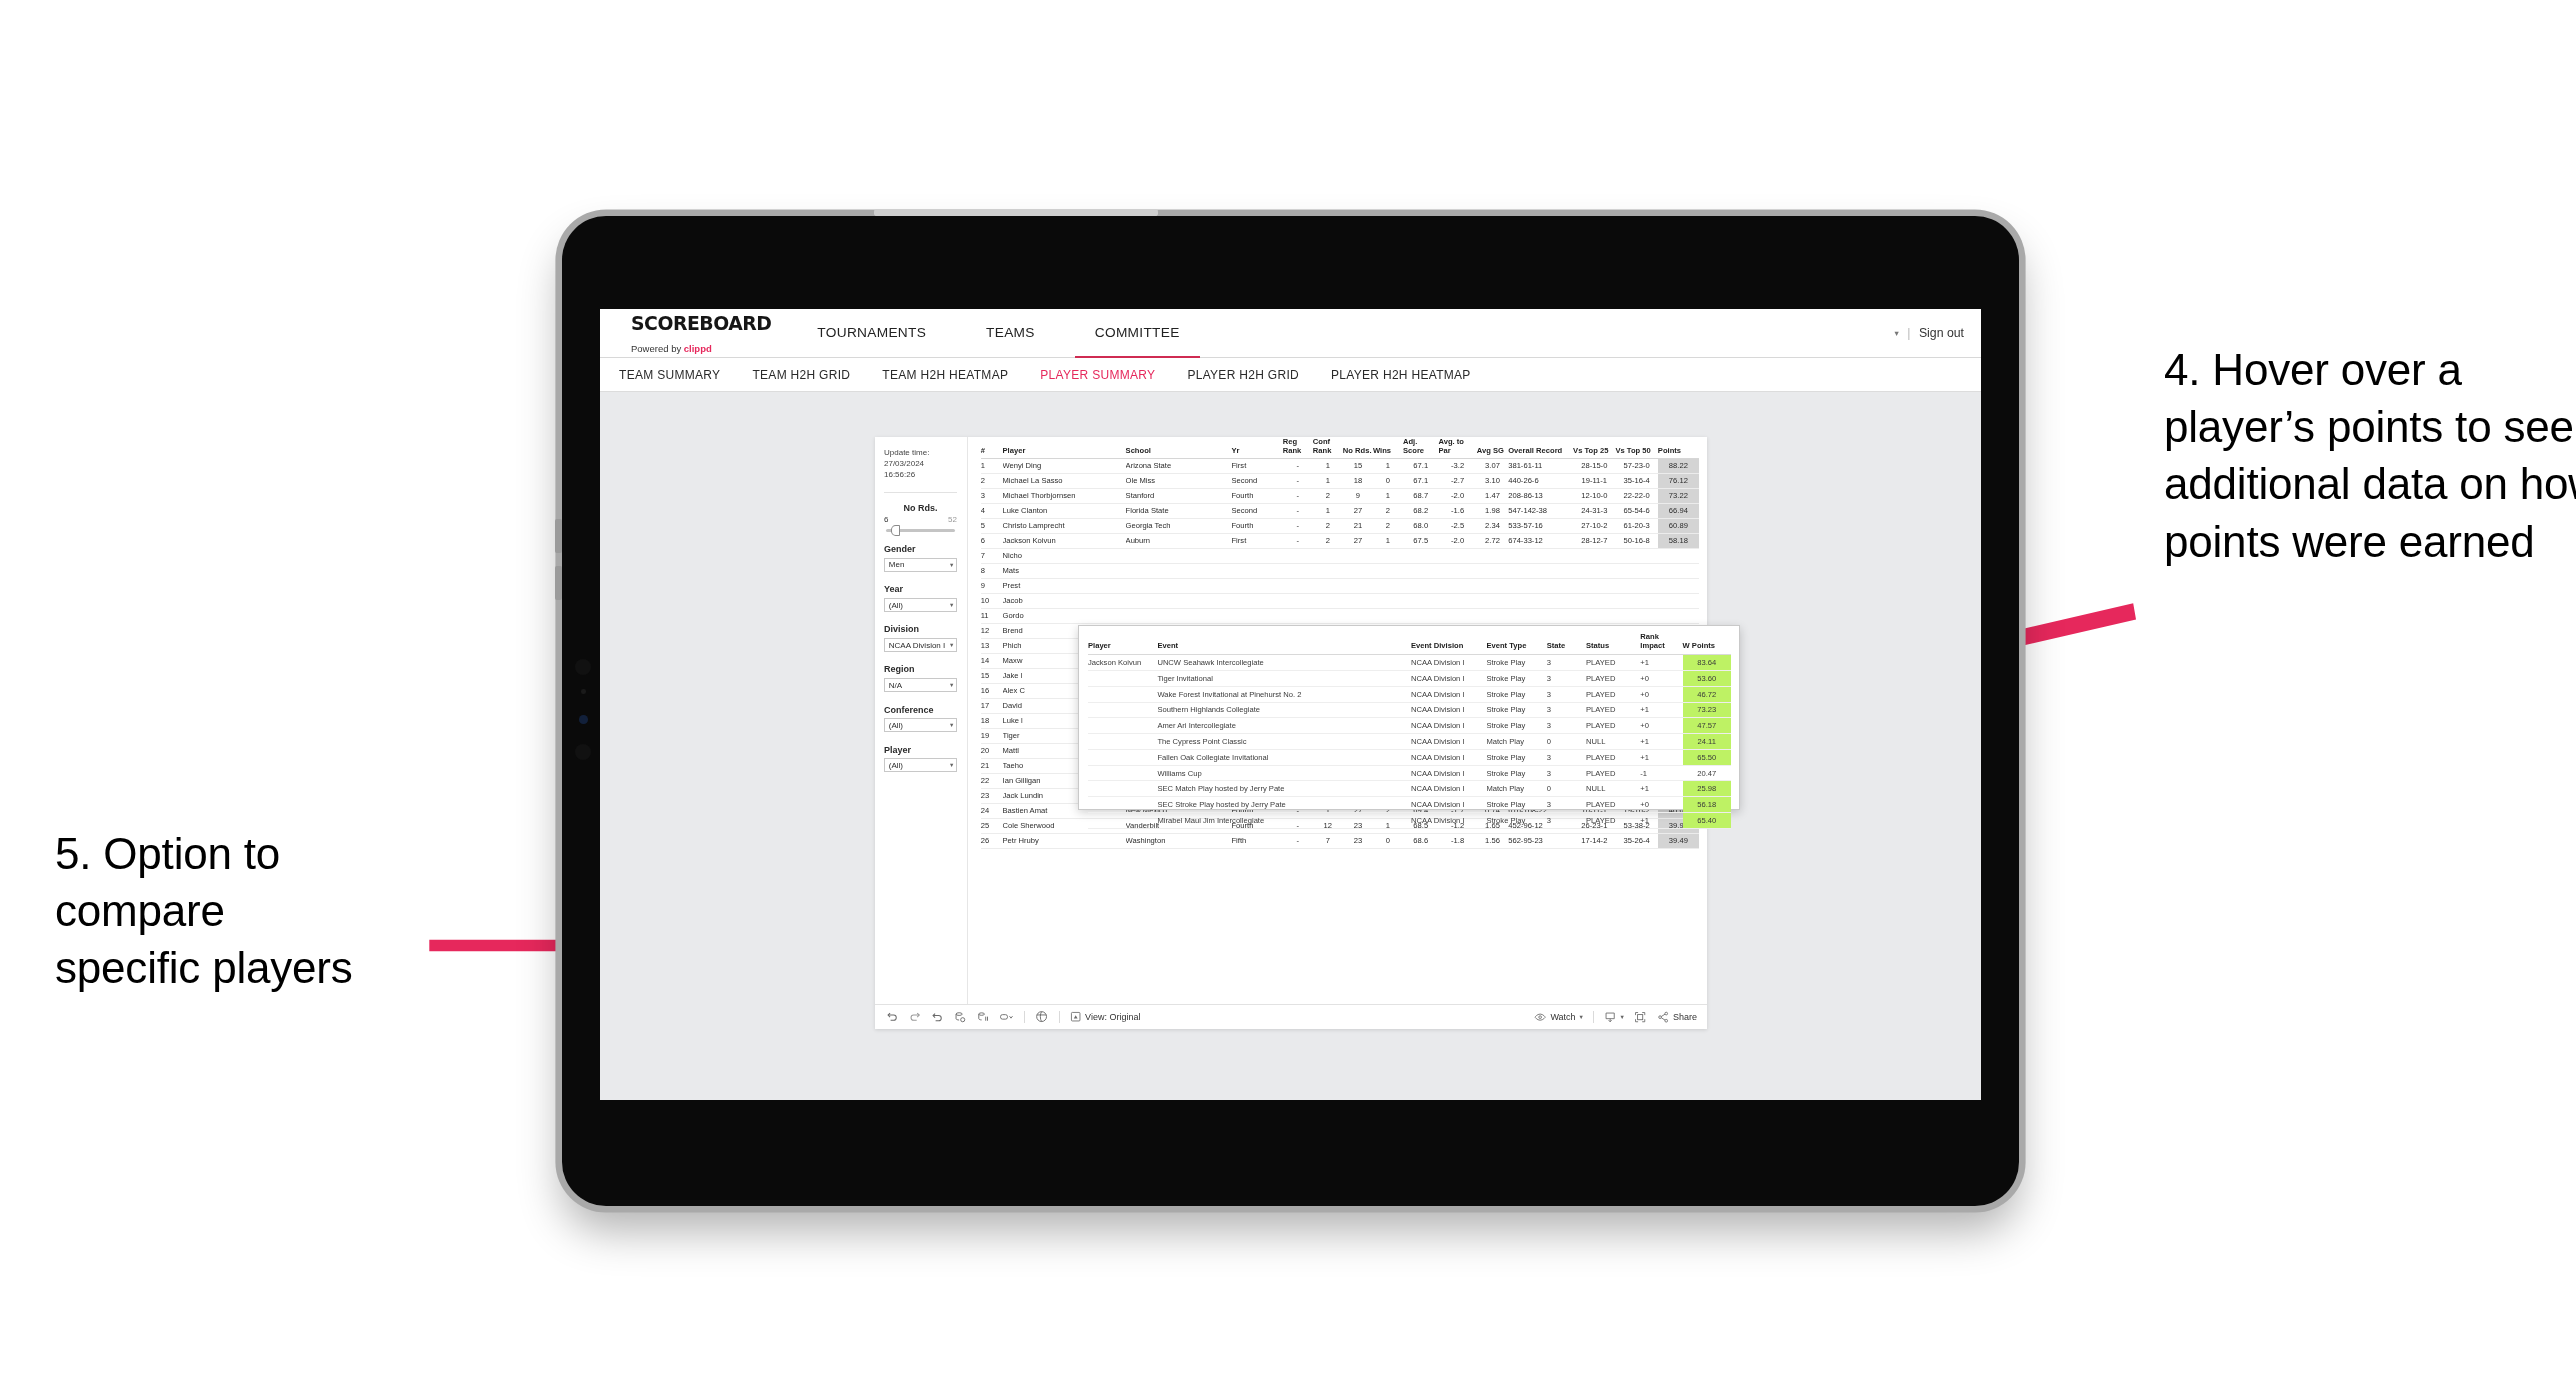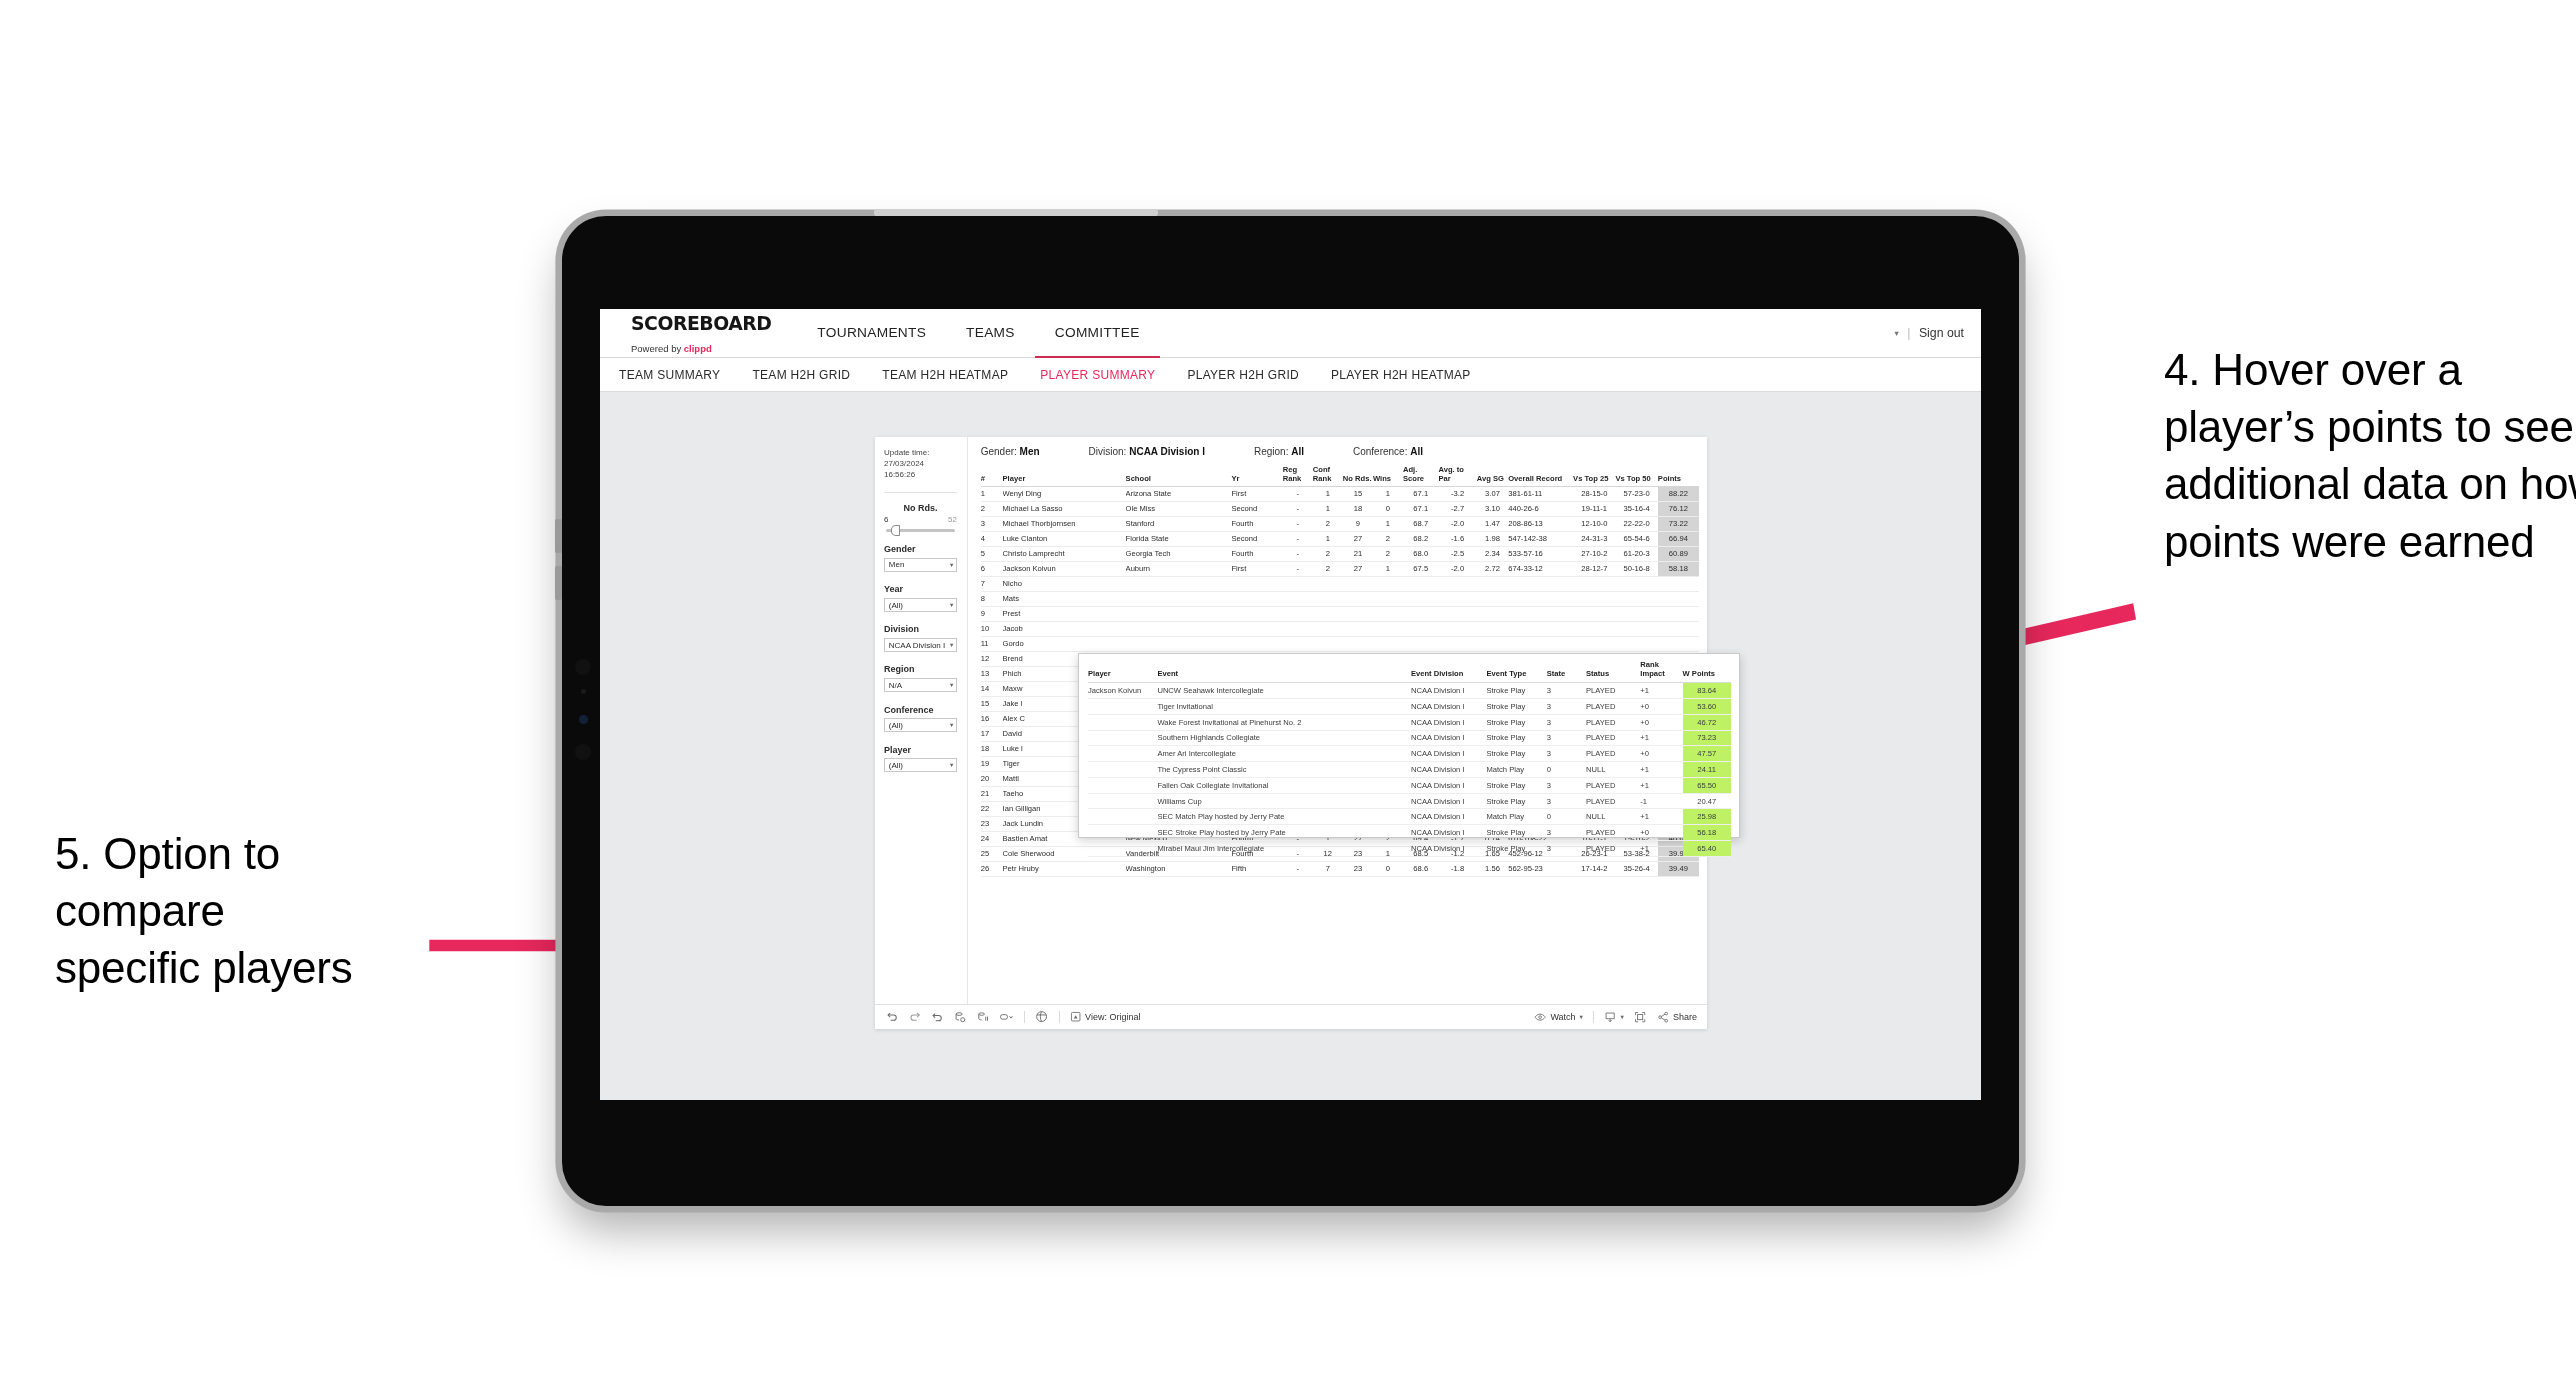--- a/index.html
+++ b/index.html
@@ -63,21 +63,21 @@
   .brand-title {
     font-family: "DejaVu Sans", sans-serif;
     font-weight: 700; font-size: 20px; letter-spacing: -0.5px;
     color: #161616; line-height: 1;
     transform: scaleX(0.94);
     transform-origin: left center;
   }
   .brand-sub { font-size: 9.5px; color: #333; margin-top: 11px; line-height: 1; }
   .brand-sub .clippd { color: #e6285c; font-weight: 700; }
 
-  .topnav { display: flex; align-items: stretch; }
+  .topnav { display: flex; align-items: stretch; gap: 20px; }
   .topnav-item {
     display: flex; align-items: center; padding: 0 20px;
     font-size: 13.7px; color: #222; letter-spacing: 0.3px;
     border-bottom: 2.8px solid transparent; margin-bottom: -0.9px;
     cursor: pointer;
   }
   .topnav-item.active { border-bottom-color: #cf2b52; }
 
   .header-right {
     margin-left: auto; display: flex; align-items: center;
@@ -323,38 +323,20 @@
                 <div class="flt-title">Player</div>
                 <div class="flt-select">
                   <span>(All)</span>
                   <span class="flt-caret">▾</span>
                 </div>
               </div>
             </div>
 
             <div class="main">
 
-              <div class="crumbs">
-                <div class="c">
-                  <span>Gender:</span>
-                  <b>Men</b>
-                </div>
-                <div class="c">
-                  <span>Division:</span>
-                  <b>NCAA Division I</b>
-                </div>
-                <div class="c">
-                  <span>Region:</span>
-                  <b>All</b>
-                </div>
-                <div class="c">
-                  <span>Conference:</span>
-                  <b>All</b>
-                </div>
-              </div>
 
               <div class="thead-wrap">
                 <table class="stand">
                   <colgroup>
                     <col style="width:3.2%">
                       <col style="width:18%">
                       <col style="width:15.5%">
                       <col style="width:7.5%">
                     <col style="width:4.4%">
                       <col style="width:4.4%">

